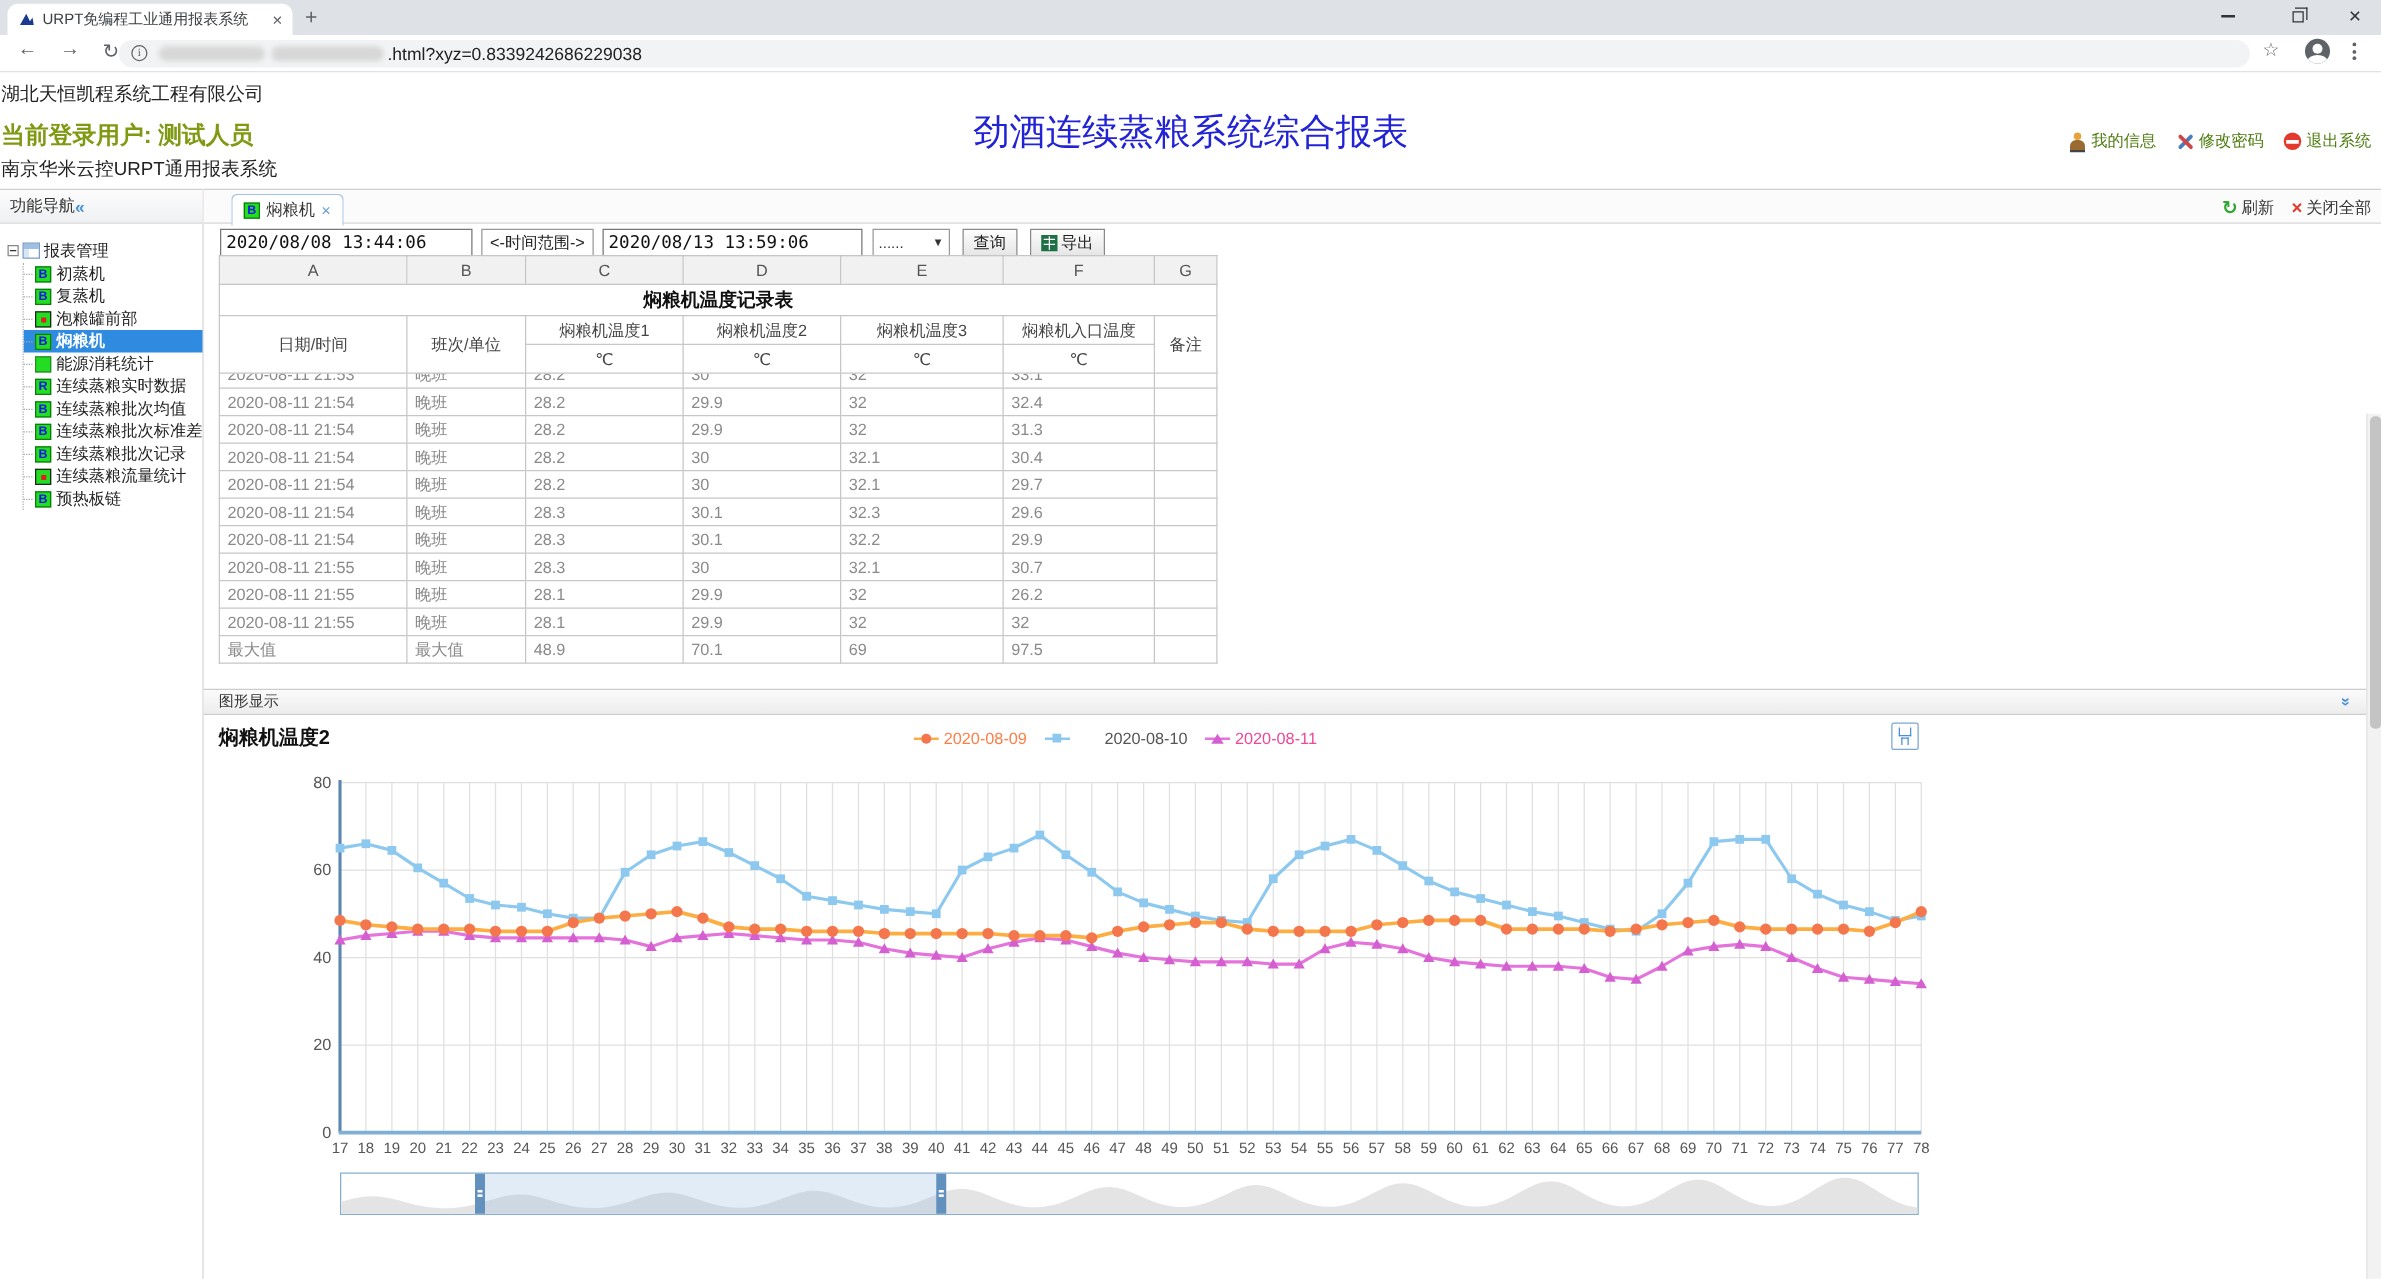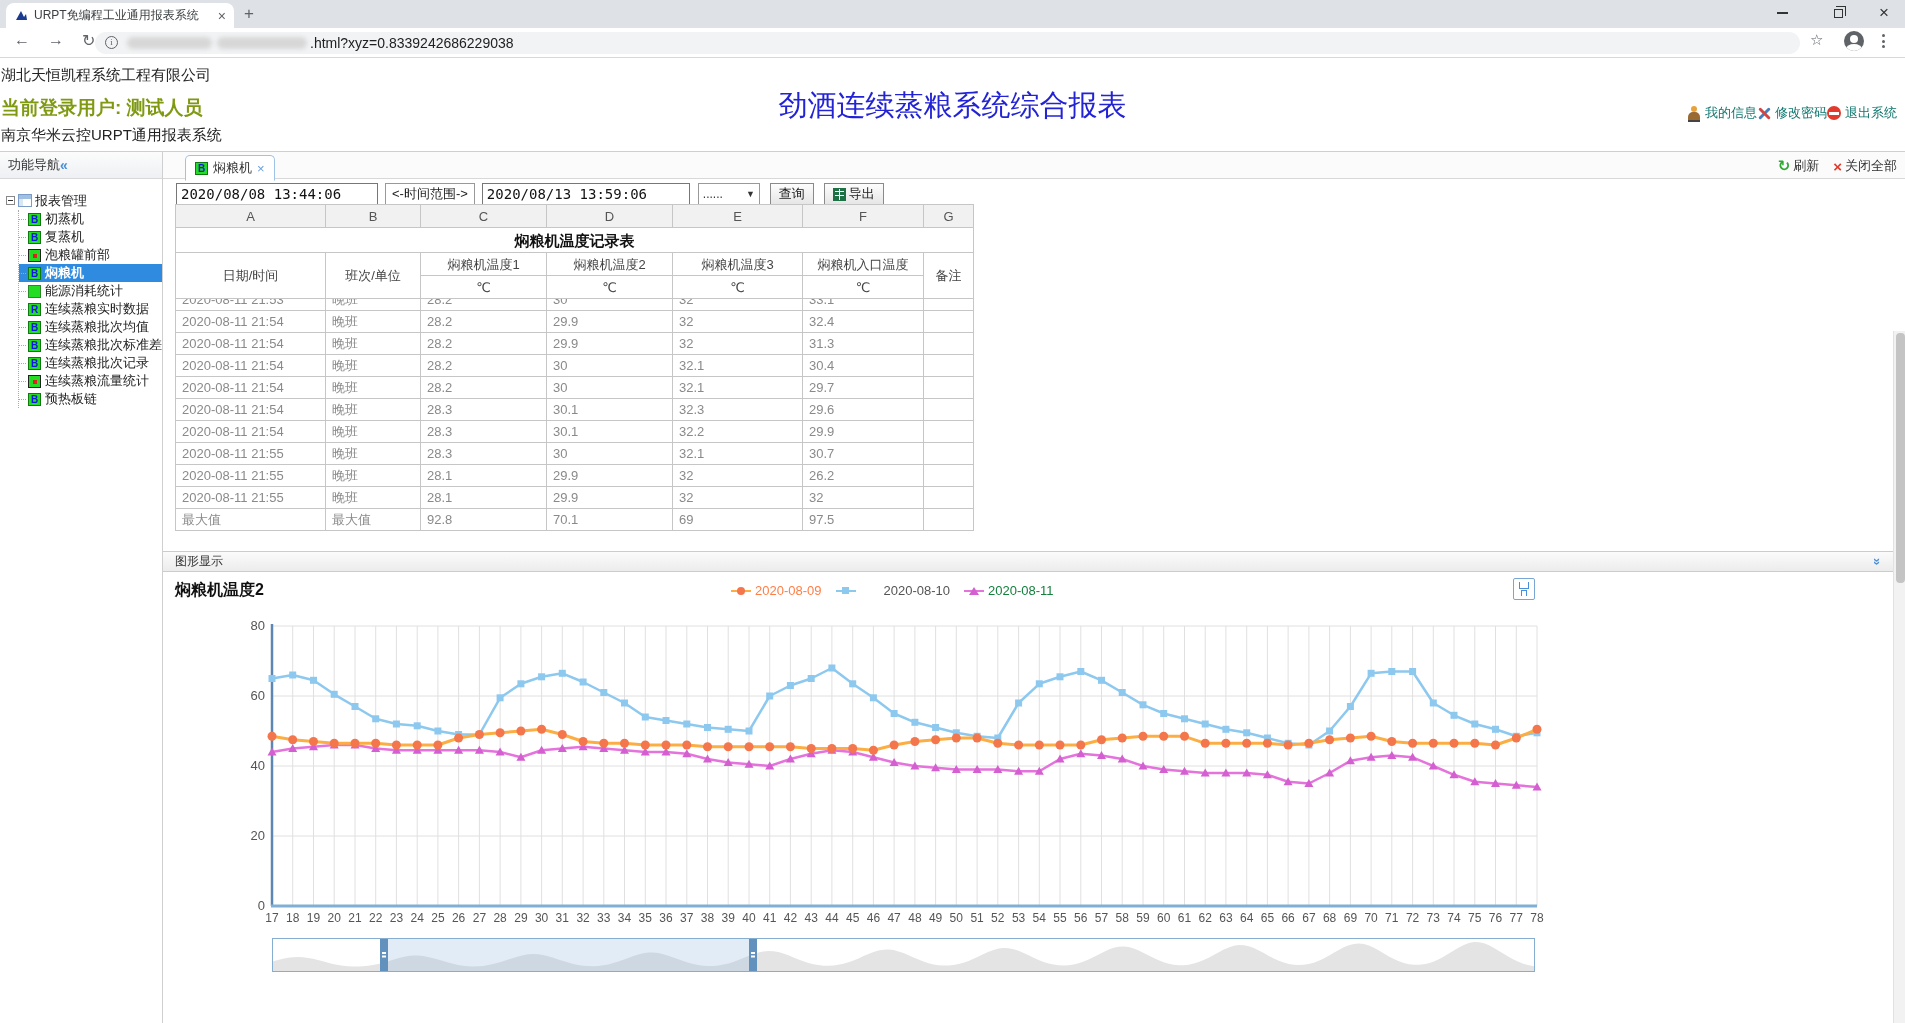--- a/index.html
+++ b/index.html
@@ -32,21 +32,21 @@
   .avatar::after{content:""; position:absolute; left:2px; top:13px; width:16px; height:10px; border-radius:50%; background:#fff;}
   .dots { position:absolute; left:1882px; top:6px; width:3px; }
   .dots i { display:block; width:3px; height:3px; border-radius:50%; background:#5f6368; margin-bottom:2.5px; }
 
   
   .phead { position:absolute; top:58px; left:0; right:0; height:92px; background:#fff; }
   .company { position:absolute; left:1px; top:8px; font-size:15px; color:#222; }
   .login { position:absolute; left:1px; top:37px; font-size:19px; font-weight:bold; color:#7f9a12; }
   .bigtitle { position:absolute; left:0; right:0; top:28px; text-align:center; font-size:29px; font-weight:500; color:#2323d6; }
   .subtitle { position:absolute; left:1px; top:68px; font-size:15px; color:#222; }
-  .hlinks { position:absolute; right:8px; top:46px; display:flex; font-size:13px; color:#0f766e; align-items:center; }
+  .hlinks { position:absolute; right:8px; top:46px; display:flex; gap:16px; font-size:13px; color:#4d7c0f; align-items:center; }
   .hlinks .it { display:flex; align-items:center; gap:4px; }
   .ic-person { position:relative; width:14px; height:14px; }
   .ic-person::before{content:""; position:absolute; left:4px; top:0; width:6px; height:6px; border-radius:50%; background:#e8a23c;}
   .ic-person::after{content:""; position:absolute; left:1px; top:6px; width:12px; height:8px; border-radius:5px 5px 0 0; background:#9a6a33; border-bottom:2px solid #444;}
   .ic-tools { position:relative; width:14px; height:14px; }
   .ic-tools::before{content:""; position:absolute; left:6px; top:0; width:3px; height:15px; background:#4a7dbb; transform:rotate(45deg); border-radius:2px;}
   .ic-tools::after{content:""; position:absolute; left:6px; top:0; width:3px; height:15px; background:#d04545; transform:rotate(-45deg); border-radius:2px;}
   .ic-exit { width:14px; height:14px; border-radius:50%; background:#e23b2e; position:relative; }
   .ic-exit::after{content:""; position:absolute; left:2px; top:6px; width:10px; height:2.5px; background:#fff;}
 
@@ -116,21 +116,21 @@
   .chart-head { position:absolute; left:0; right:0; top:426px; height:30px; }
   .chart-title { position:absolute; left:12px; top:3px; font-size:16px; font-weight:bold; color:#111; }
   .legend { position:absolute; left:568px; top:6px; display:flex; gap:14px; font-size:13px; align-items:center; }
   .lg { display:flex; align-items:center; gap:4px; cursor:pointer; }
   .lgm { position:relative; width:20px; height:10px; }
   .lgm::before{content:""; position:absolute; left:0; right:0; top:4px; height:2.5px;}
   .lg-a .lgm::before{ background:#fcae43; } .lg-a { color:#ff7e45; }
   .lg-a .lgm::after{content:""; position:absolute; left:6px; top:1px; width:8px; height:8px; border-radius:50%; background:#f3764d;}
   .lg-b .lgm::before{ background:#8dc8ef; } .lg-b { color:#555;gap:28px; }
   .lg-b .lgm::after{content:""; position:absolute; left:6px; top:1.5px; width:7px; height:7px; background:#8dc8ef;}
-  .lg-c .lgm::before{ background:#e573dc; } .lg-c { color:#15803d; }
+  .lg-c .lgm::before{ background:#e573dc; } .lg-c { color:#ec4899; }
   .lg-c .lgm::after{content:""; position:absolute; left:5px; top:1px; width:0; height:0;
     border-left:5px solid rgba(0,0,0,0); border-right:5px solid rgba(0,0,0,0); border-bottom:8px solid #d35fd0;}
   .saveic { position:absolute; left:1350px; top:1px; width:22px; height:22px; border:1px solid #7aa6d4; border-radius:2px; }
   .saveic::before{content:""; position:absolute; left:5px; top:3px; right:5px; height:6px; border:1.4px solid #4a90d9; border-top:none;}
   .saveic::after{content:""; position:absolute; left:7px; bottom:3px; right:7px; height:5px; border:1.4px solid #4a90d9; border-bottom:none;}
 
   .chartbox { position:absolute; left:82px; top:465px; width:1300px; height:330px; }
   svg text { font-family:"Liberation Sans","DejaVu Sans",sans-serif; }
 
   .brush { position:absolute; left:109px; top:787px; width:1263px; height:34px; border:1px solid #86aed1; background:#fff; }
@@ -447,21 +447,21 @@
           <td><span class="cv">晚班</span></td>
           <td><span class="cv">28.1</span></td>
           <td><span class="cv">29.9</span></td>
           <td><span class="cv">32</span></td>
           <td><span class="cv">32</span></td>
           <td><span class="cv"></span></td>
         </tr>
         <tr>
           <td><span class="cv">最大值</span></td>
           <td><span class="cv">最大值</span></td>
-          <td><span class="cv">92.8</span></td>
+          <td><span class="cv">48.9</span></td>
           <td><span class="cv">70.1</span></td>
           <td><span class="cv">69</span></td>
           <td><span class="cv">97.5</span></td>
           <td><span class="cv"></span></td>
         </tr>
       </tbody>
   </table>
 
   <div class="gbar">
     <span>图形显示</span>

